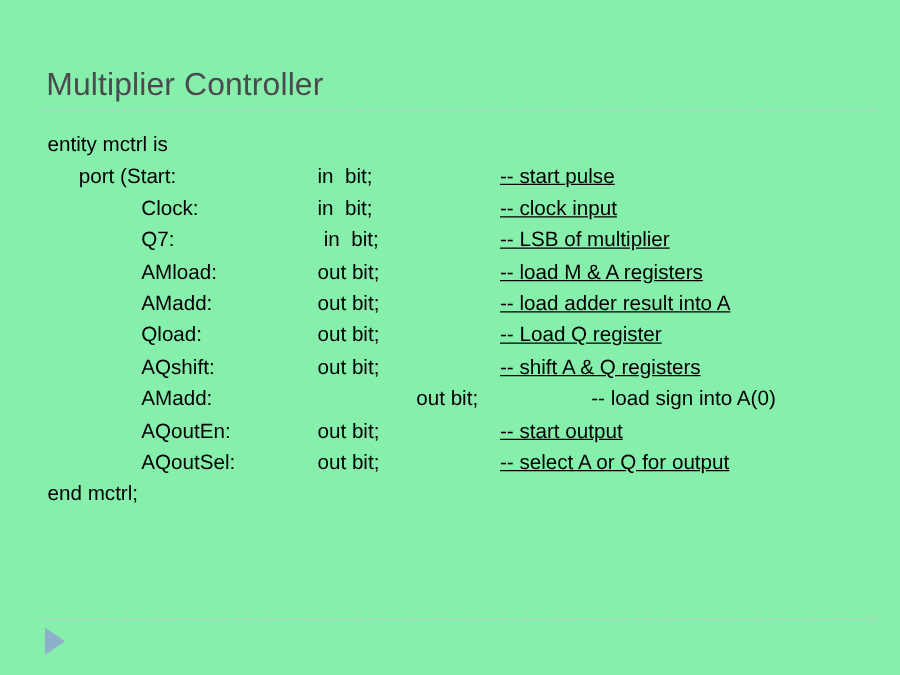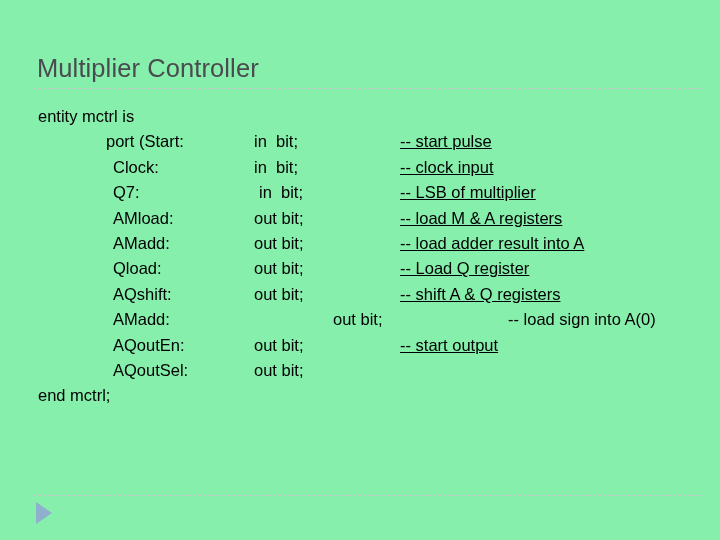--- a/index.html
+++ b/index.html
@@ -65,27 +65,27 @@
     position: absolute;
     top: 0;
     white-space: pre;
     font-size: 16.5px;
     line-height: 25.4px;
     color: #000000;
   }
 
   
   .col-name   { left: 38px; }
-  .col-name-indent { left: 63px; margin-left: 43px; }
+  .col-name-indent { left: 63px; }
   .col-name-port  { left: 113px; text-align: center; }
   .col-type   { left: 254px; }
   .col-type-q7 { left: 259px; }
   .col-type-wide { left: 333px; }
   .col-cmt    { left: 400px; text-decoration: underline; }
-  .col-cmt-wide { left: 473px; margin-left: 35px; }
+  .col-cmt-wide { left: 473px; }
 
   
   .footer-rule {
     position: absolute;
     left: 33px;
     top: 495px;
     width: 668px;
     height: 0;
     border-top: 1px dashed #c9c9cf;
   }
@@ -165,20 +165,21 @@
 
     <div class="code-line">
       <span class="seg col-name-port">AQoutEn:</span>
       <span class="seg col-type">out bit;</span>
       <span class="seg col-cmt">-- start output</span>
     </div>
 
     <div class="code-line">
       <span class="seg col-name-port">AQoutSel:</span>
       <span class="seg col-type">out bit;</span>
+      <span class="seg col-cmt">-- select A or Q for output</span>
     </div>
 
 
     <div class="code-line">
       <span class="seg col-name">end mctrl;</span>
     </div>
 
   </div>
 
   <div class="footer-rule"></div>

